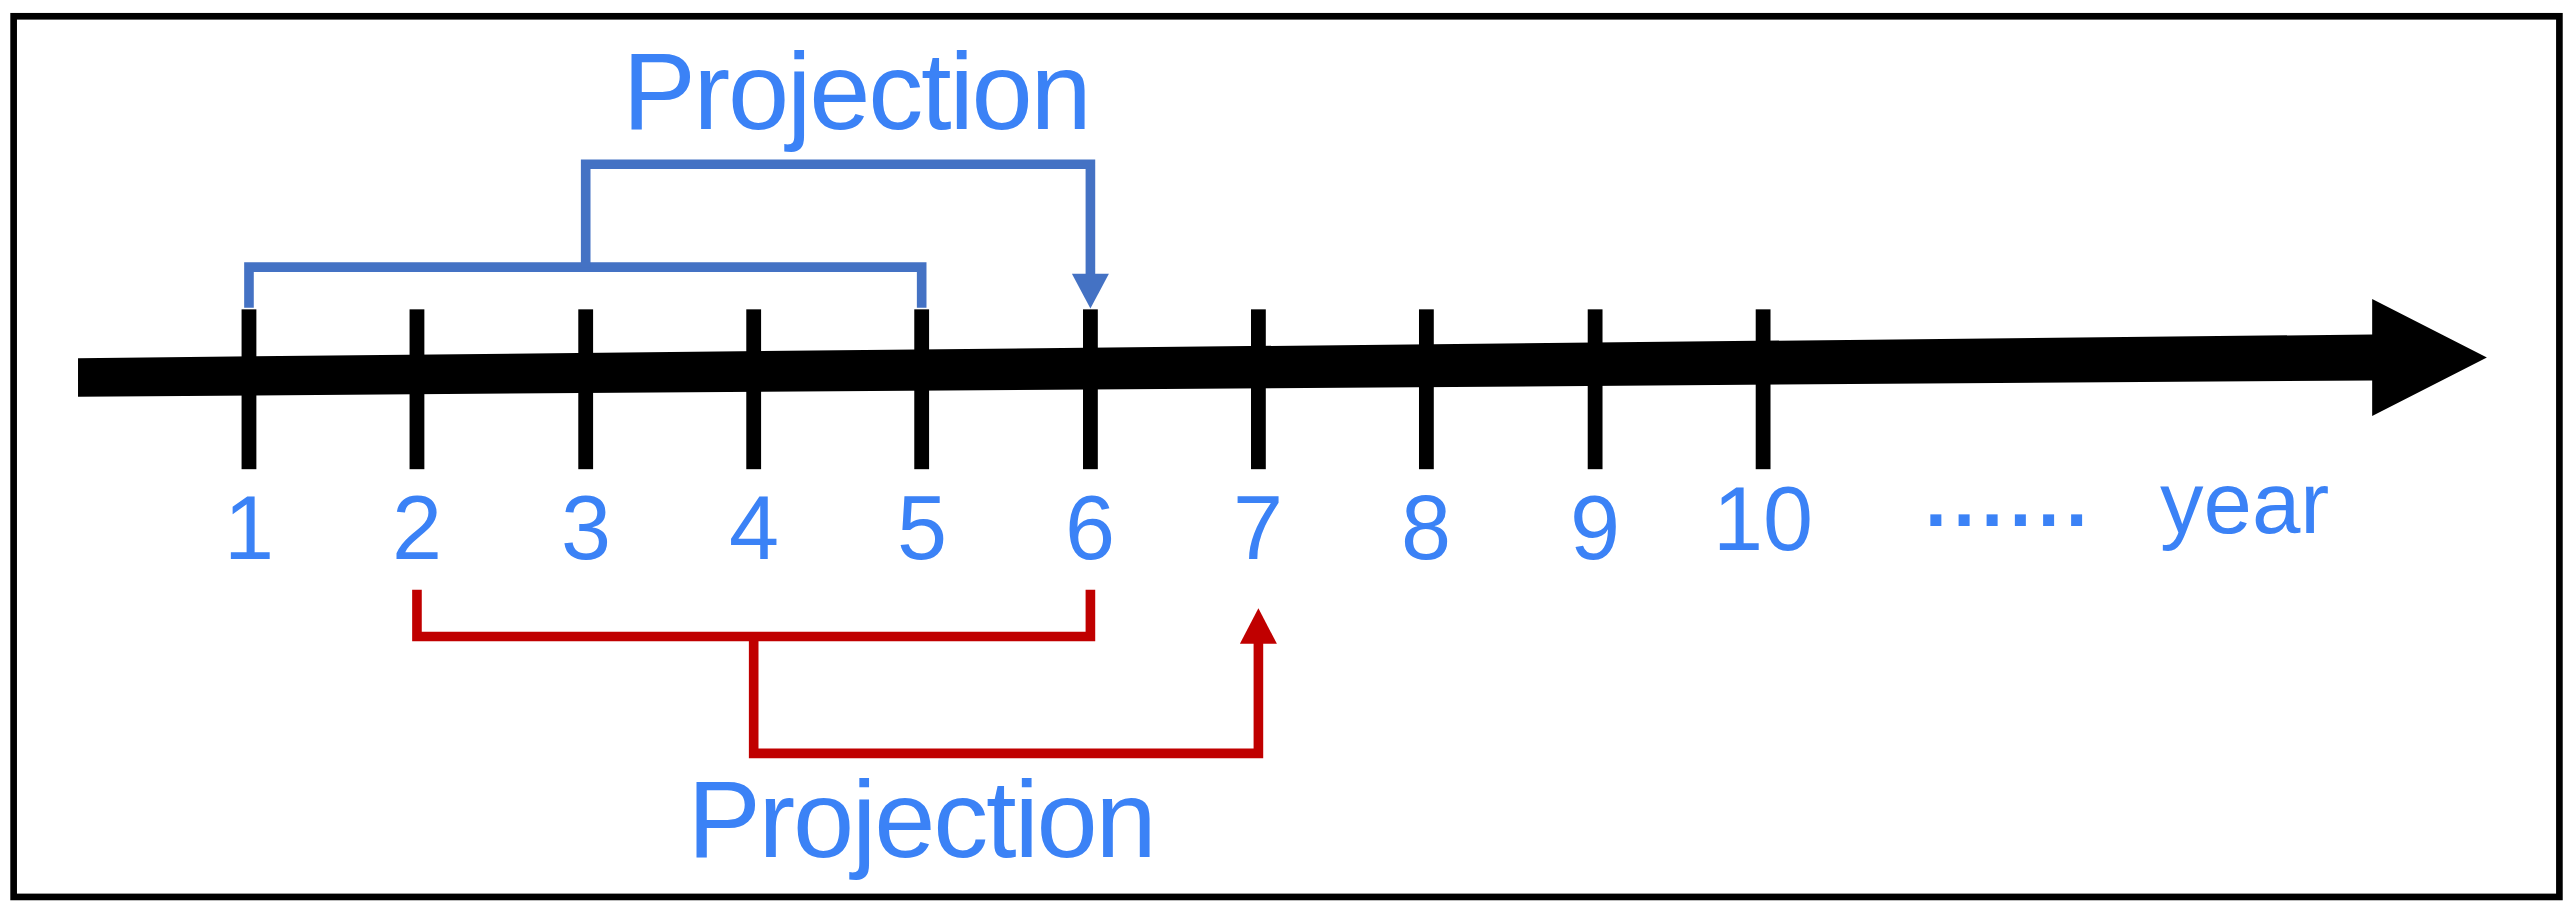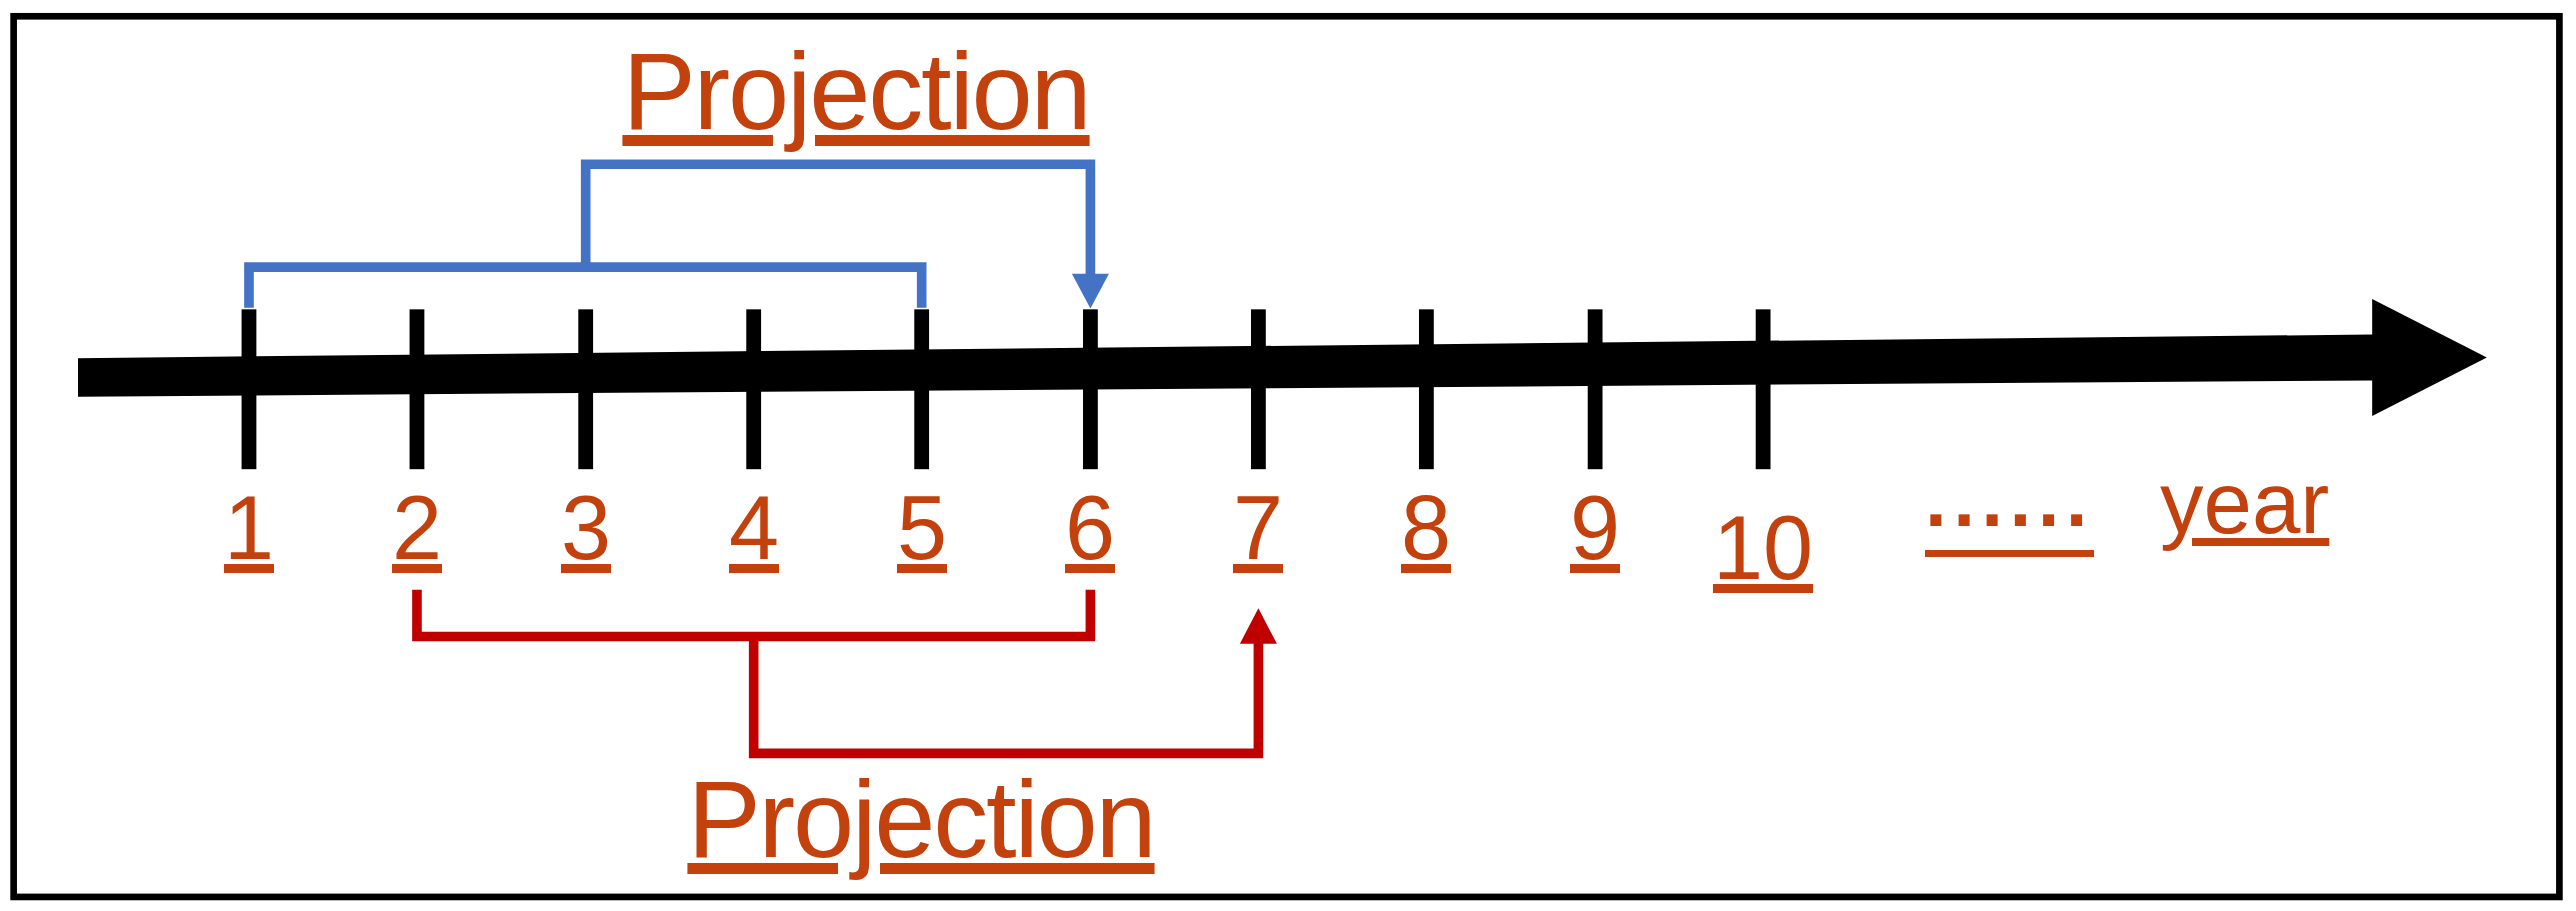--- a/index.html
+++ b/index.html
@@ -7,24 +7,23 @@
     position:relative;
     width:2576px;
     height:911px;
     background:#fff;
     font-family:"Liberation Sans", sans-serif;
     overflow:hidden;
   }
   .canvas svg{position:absolute;left:0;top:0;}
   .lbl{
     position:absolute;
-    color:#c2410c;
+    color:#3b82f6;
     line-height:1;
     white-space:nowrap;
-    text-decoration:underline;
   }
   .projection-label{
     font-size:110px;
     letter-spacing:-2.2px;
     transform:translateX(-50%);
   }
   .tick-number{
     font-size:90px;
     transform:translateX(-50%);
   }
@@ -82,20 +81,20 @@
 
   <span class="lbl tick-number" style="left:249px;top:483px;">1</span>
   <span class="lbl tick-number" style="left:417px;top:483px;">2</span>
   <span class="lbl tick-number" style="left:586px;top:483px;">3</span>
   <span class="lbl tick-number" style="left:754px;top:483px;">4</span>
   <span class="lbl tick-number" style="left:922px;top:483px;">5</span>
   <span class="lbl tick-number" style="left:1090px;top:483px;">6</span>
   <span class="lbl tick-number" style="left:1258px;top:483px;">7</span>
   <span class="lbl tick-number" style="left:1426px;top:483px;">8</span>
   <span class="lbl tick-number" style="left:1595px;top:483px;">9</span>
-  <span class="lbl tick-number" style="left:1763px;top:503px;">10</span>
+  <span class="lbl tick-number" style="left:1763px;top:474px;">10</span>
 
   <span class="lbl ellipsis-label" style="left:1925px;top:480px;">······</span>
 
   <span class="lbl year-label" style="left:2132px;top:459px;margin-left:28px;">year</span>
 
 </div>
 
 
 </body></html>

